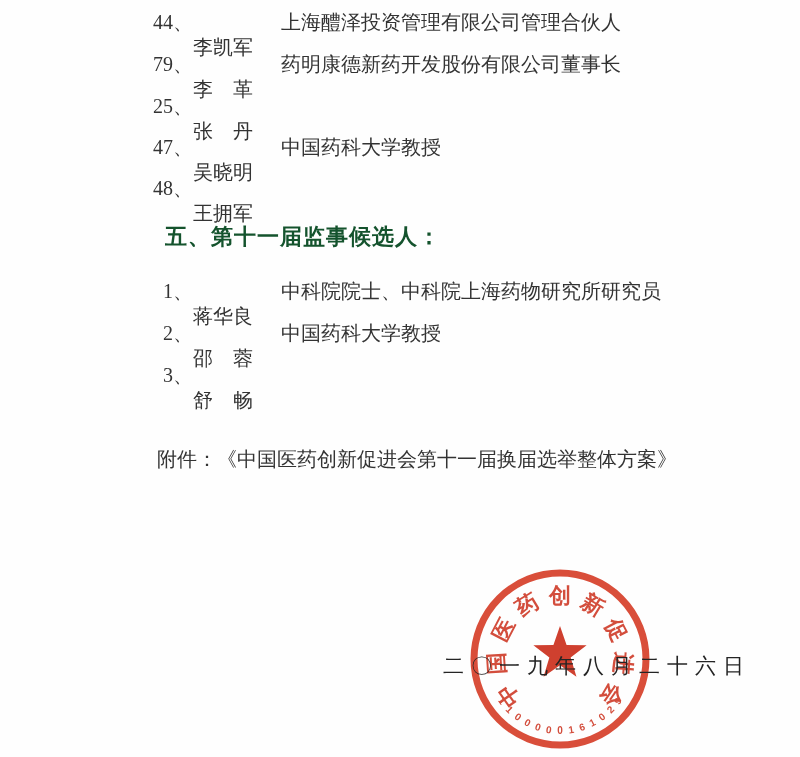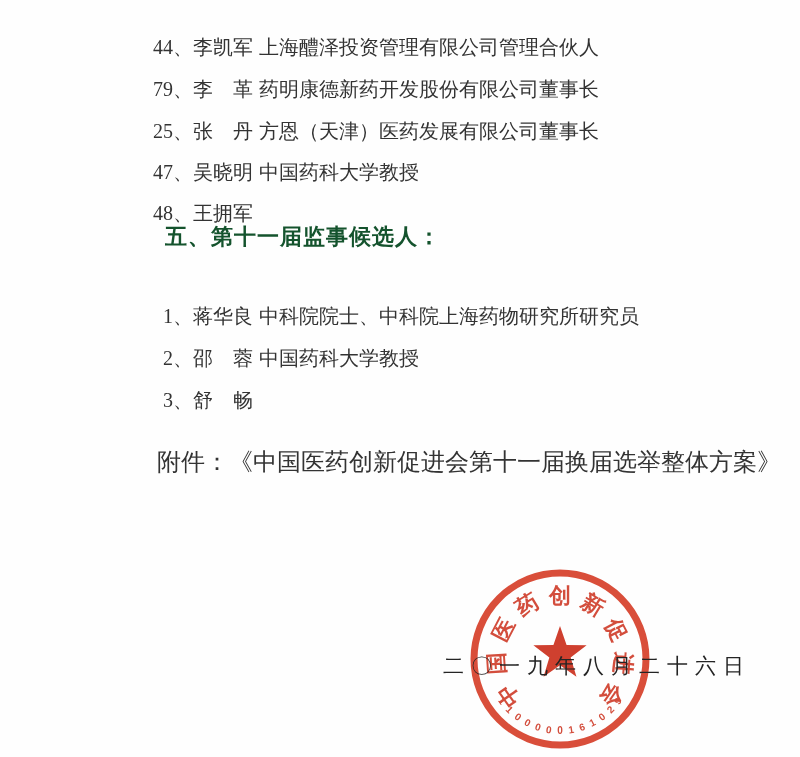--- a/index.html
+++ b/index.html
@@ -2,33 +2,33 @@
 <html><head>
 <meta charset="utf-8">
 <style>
   html,body{margin:0;padding:0;}
   body{
     width:800px;height:757px;background:#ffffff;overflow:hidden;position:relative;
     font-family:"Liberation Serif","DejaVu Serif",serif;
   }
   .page{position:absolute;inset:0;background:#fefefe;}
   .row{
-    position:absolute;left:153px;display:flex;align-items:flex-end;
+    position:absolute;left:153px;display:flex;align-items:flex-start;
     font-size:20px;line-height:1.05;color:#333333;white-space:nowrap;
   }
   .num{width:40px;text-align:right;flex:0 0 auto;}
   .name{width:63px;flex:0 0 auto;margin-top:25px;}
-  .title{margin-left:3px;}
+  .title{margin-left:25px;}
   .heading{
     position:absolute;left:165px;top:222px;
     font-family:Liberation Sans, sans-serif;
     font-weight:700;font-size:22px;letter-spacing:1px;color:#14532d;white-space:nowrap;
   }
   .attachment{
-    position:absolute;left:157px;top:446px;font-size:24px;color:#333333;white-space:nowrap;
+    position:absolute;left:157px;top:446px;font-size:20px;color:#333333;white-space:nowrap;
   }
   .date{
     position:absolute;left:443px;top:652px;font-size:21px;letter-spacing:7px;
     color:#242424;white-space:nowrap;z-index:3;text-align:center;
   }
   .seal{
     position:absolute;left:458px;top:557px;width:204px;height:204px;z-index:2;opacity:.93;
   }
   .seal text{font-family:"Liberation Serif","DejaVu Serif",serif;}
   .seal .digit{font-family:"Liberation Sans","DejaVu Sans",sans-serif;font-weight:700;}
@@ -44,21 +44,20 @@
     <span class="title">上海醴泽投资管理有限公司管理合伙人</span>
   </div>
   <div class="row" style="top:54px">
     <span class="num">79、</span>
     <span class="name">李　革</span>
     <span class="title">药明康德新药开发股份有限公司董事长</span>
   </div>
   <div class="row" style="top:96px">
     <span class="num">25、</span>
     <span class="name">张　丹</span>
-    <span class="title">方恩（天津）医药发展有限公司董事长</span>
   </div>
   <div class="row" style="top:137px">
     <span class="num">47、</span>
     <span class="name">吴晓明</span>
     <span class="title">中国药科大学教授</span>
   </div>
   <div class="row" style="top:178px">
     <span class="num">48、</span>
     <span class="name">王拥军</span>
   </div>

